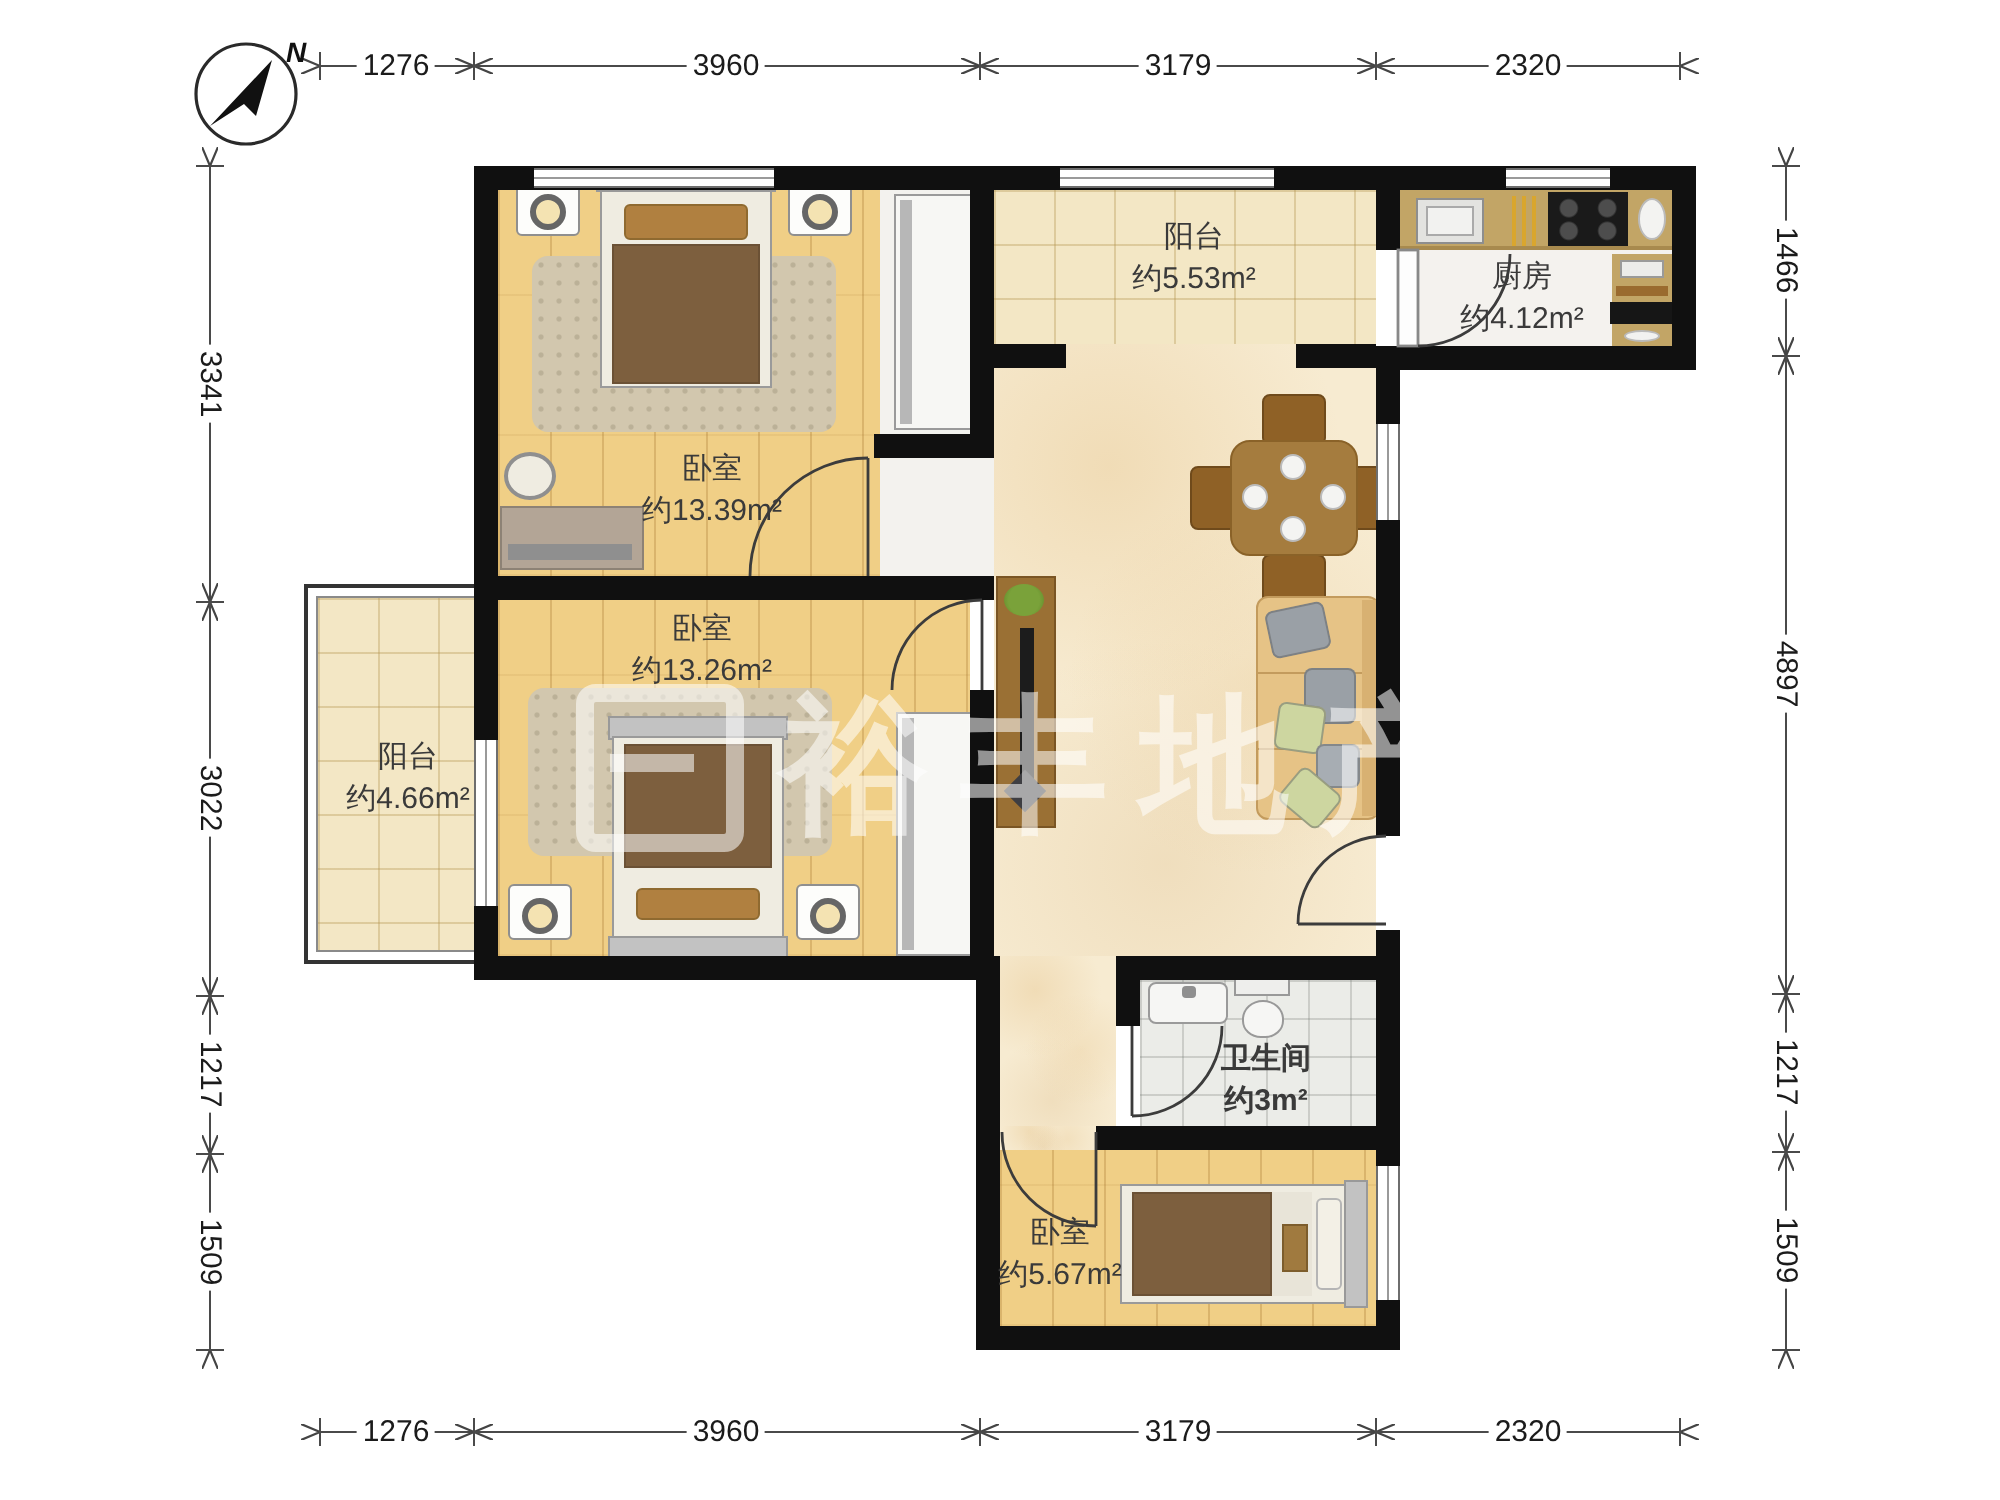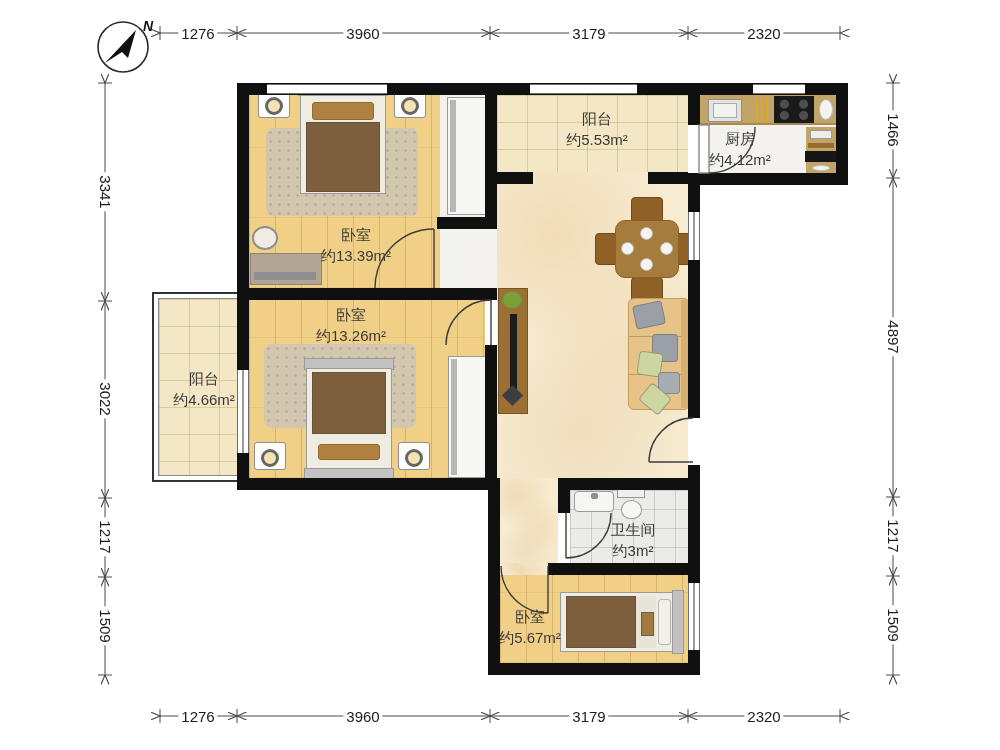--- a/index.html
+++ b/index.html
@@ -275,39 +275,43 @@
   <div class="dim dimv" style="left:105px;top:626px;">1509</div>
   <div class="dim dimv" style="left:893px;top:130px;">1466</div>
   <div class="dim dimv" style="left:893px;top:337px;">4897</div>
   <div class="dim dimv" style="left:893px;top:536px;">1217</div>
   <div class="dim dimv" style="left:893px;top:625px;">1509</div>
 
   <div class="rlab" style="left:597px;top:108px;">
     <div>阳台</div>
     <div>约5.53m²</div>
   </div>
-  <div class="rlab" style="left:740px;top:128px;">
+  <div class="rlab" style="left:761px;top:128px;">
     <div>厨房</div>
     <div>约4.12m²</div>
   </div>
   <div class="rlab" style="left:356px;top:224px;">
     <div>卧室</div>
     <div>约13.39m²</div>
   </div>
   <div class="rlab" style="left:351px;top:304px;">
     <div>卧室</div>
     <div>约13.26m²</div>
   </div>
   <div class="rlab" style="left:204px;top:368px;">
     <div>阳台</div>
     <div>约4.66m²</div>
   </div>
-  <div class="rlab" style="left:633px;top:519px;">
+  <div class="rlab" style="left:633px;top:519px;font-weight:bold;">
     <div>卫生间</div>
     <div>约3m²</div>
   </div>
   <div class="rlab" style="left:530px;top:606px;">
     <div>卧室</div>
     <div>约5.67m²</div>
   </div>
 
+  <div id="watermark">
+    <span id="wlogo"></span>
+    <span>裕丰地产</span>
+  </div>
 
 </div>
 
 </body></html>

